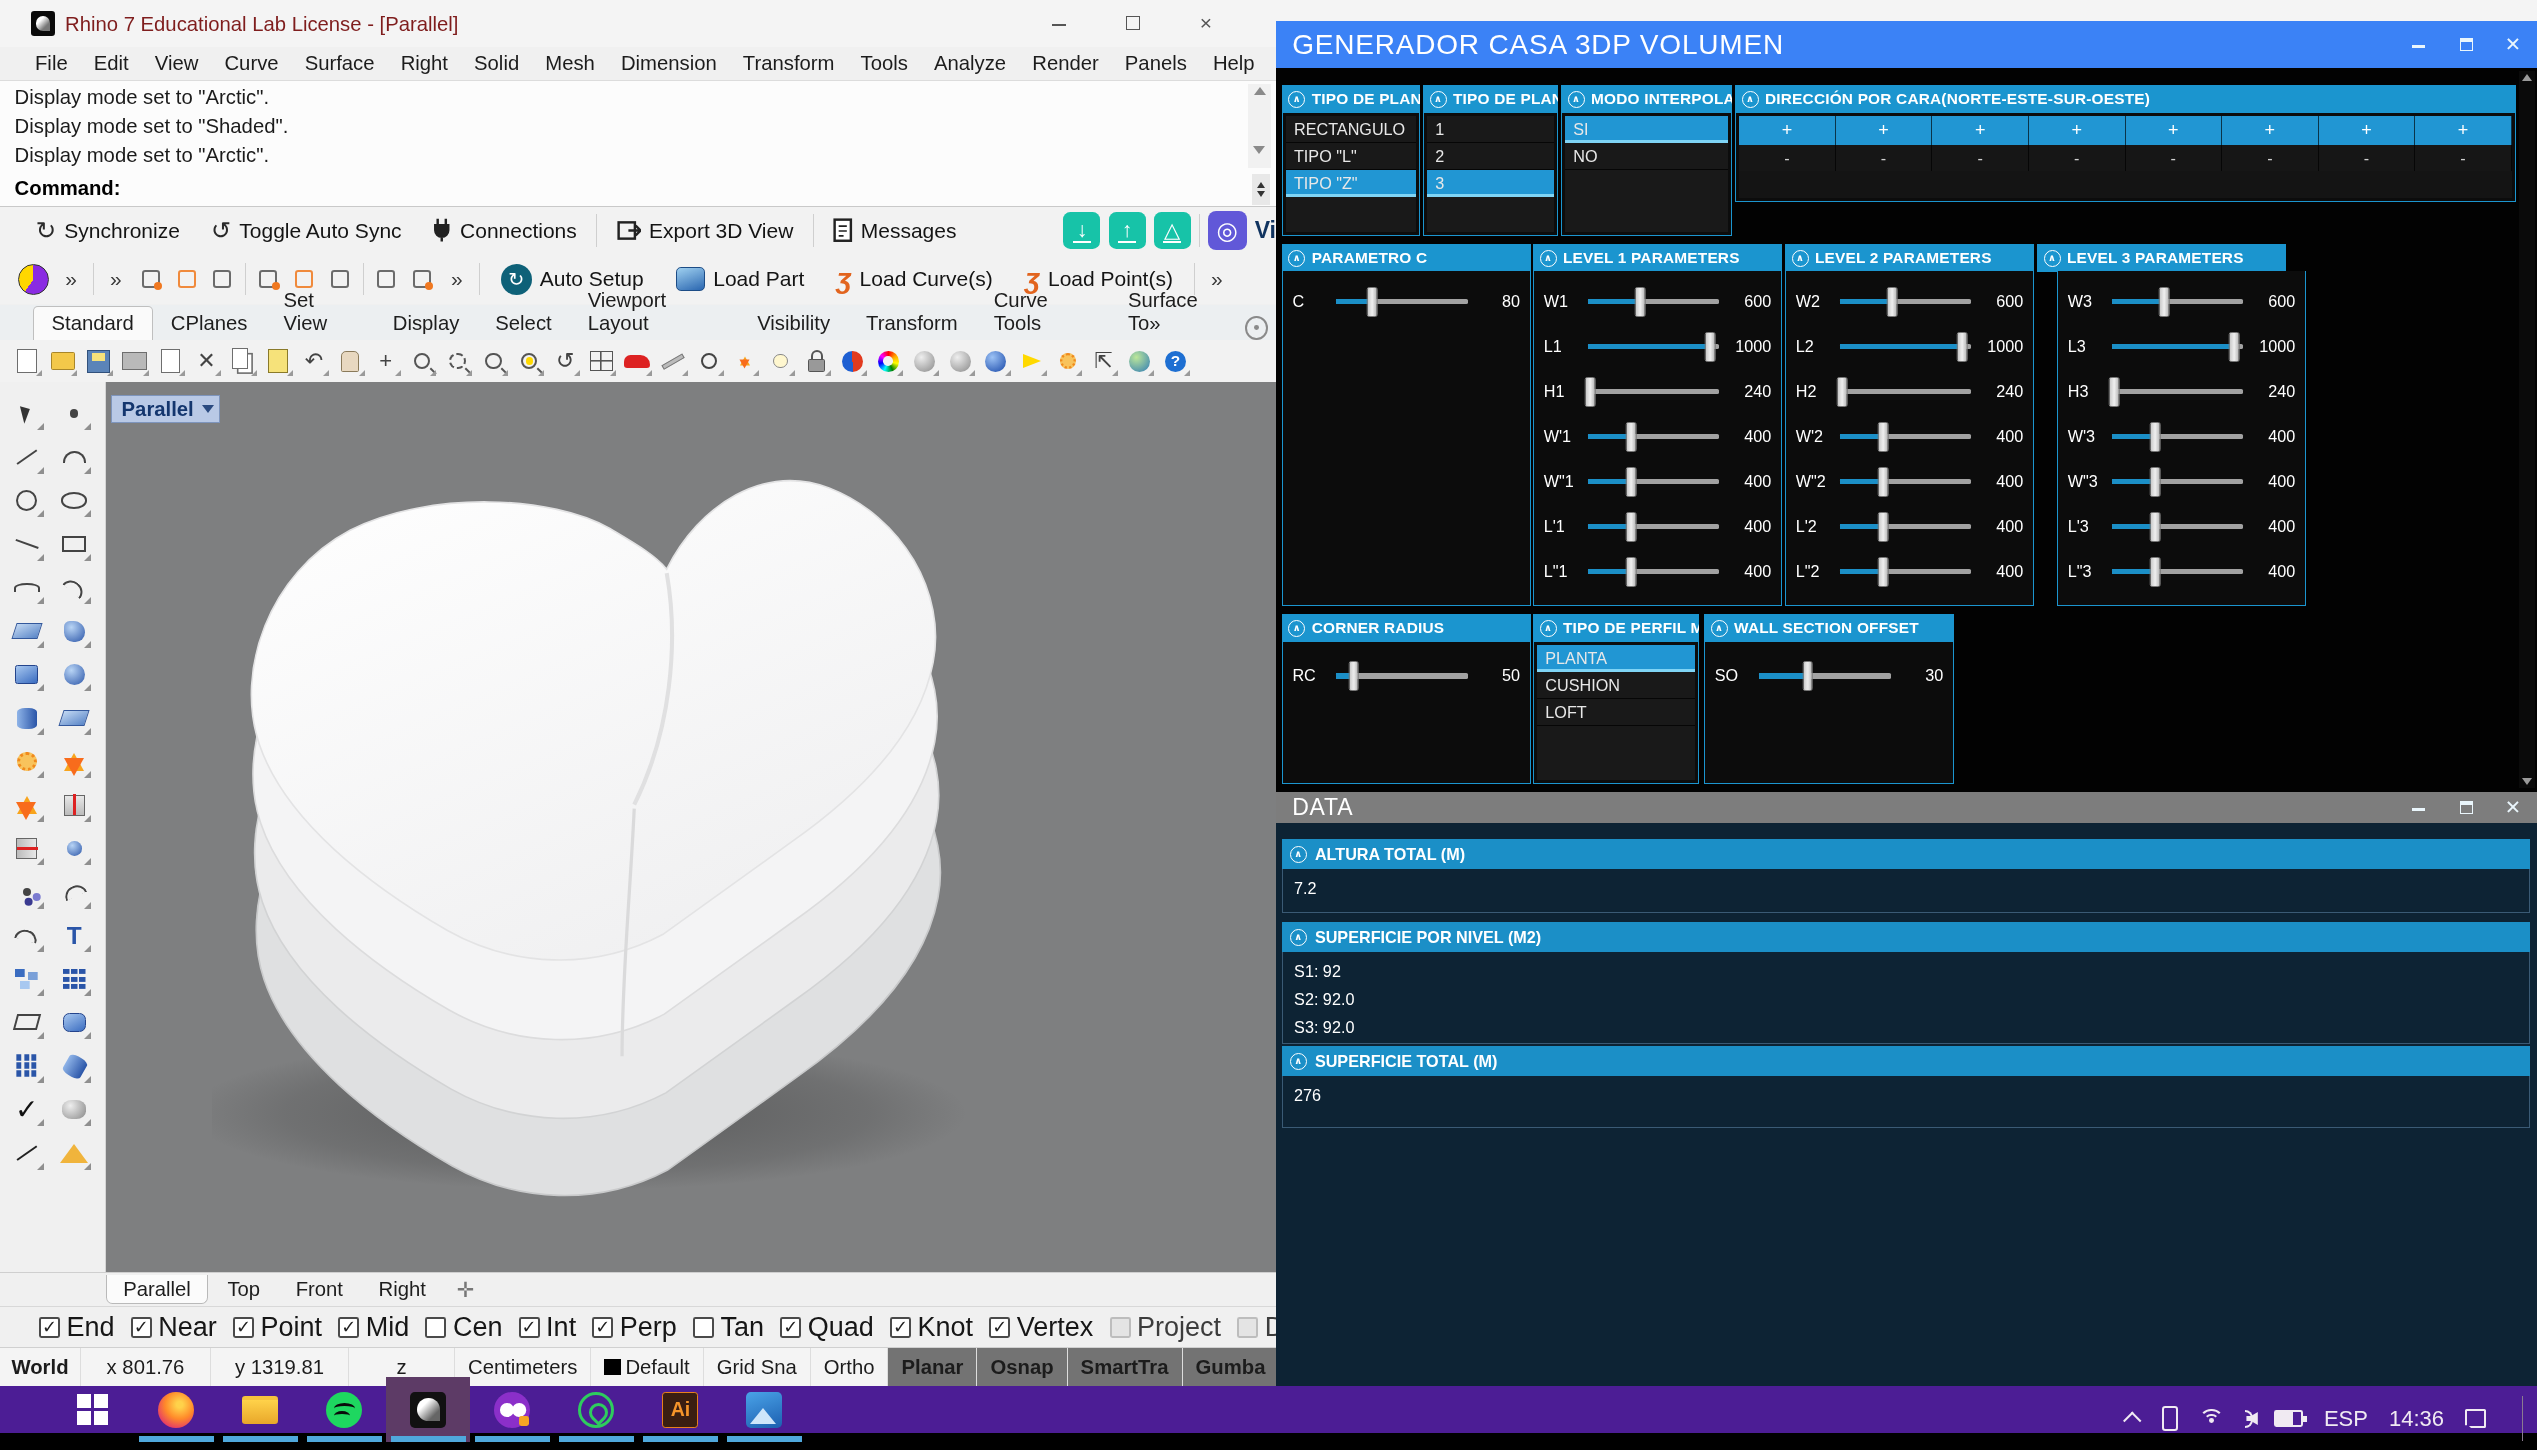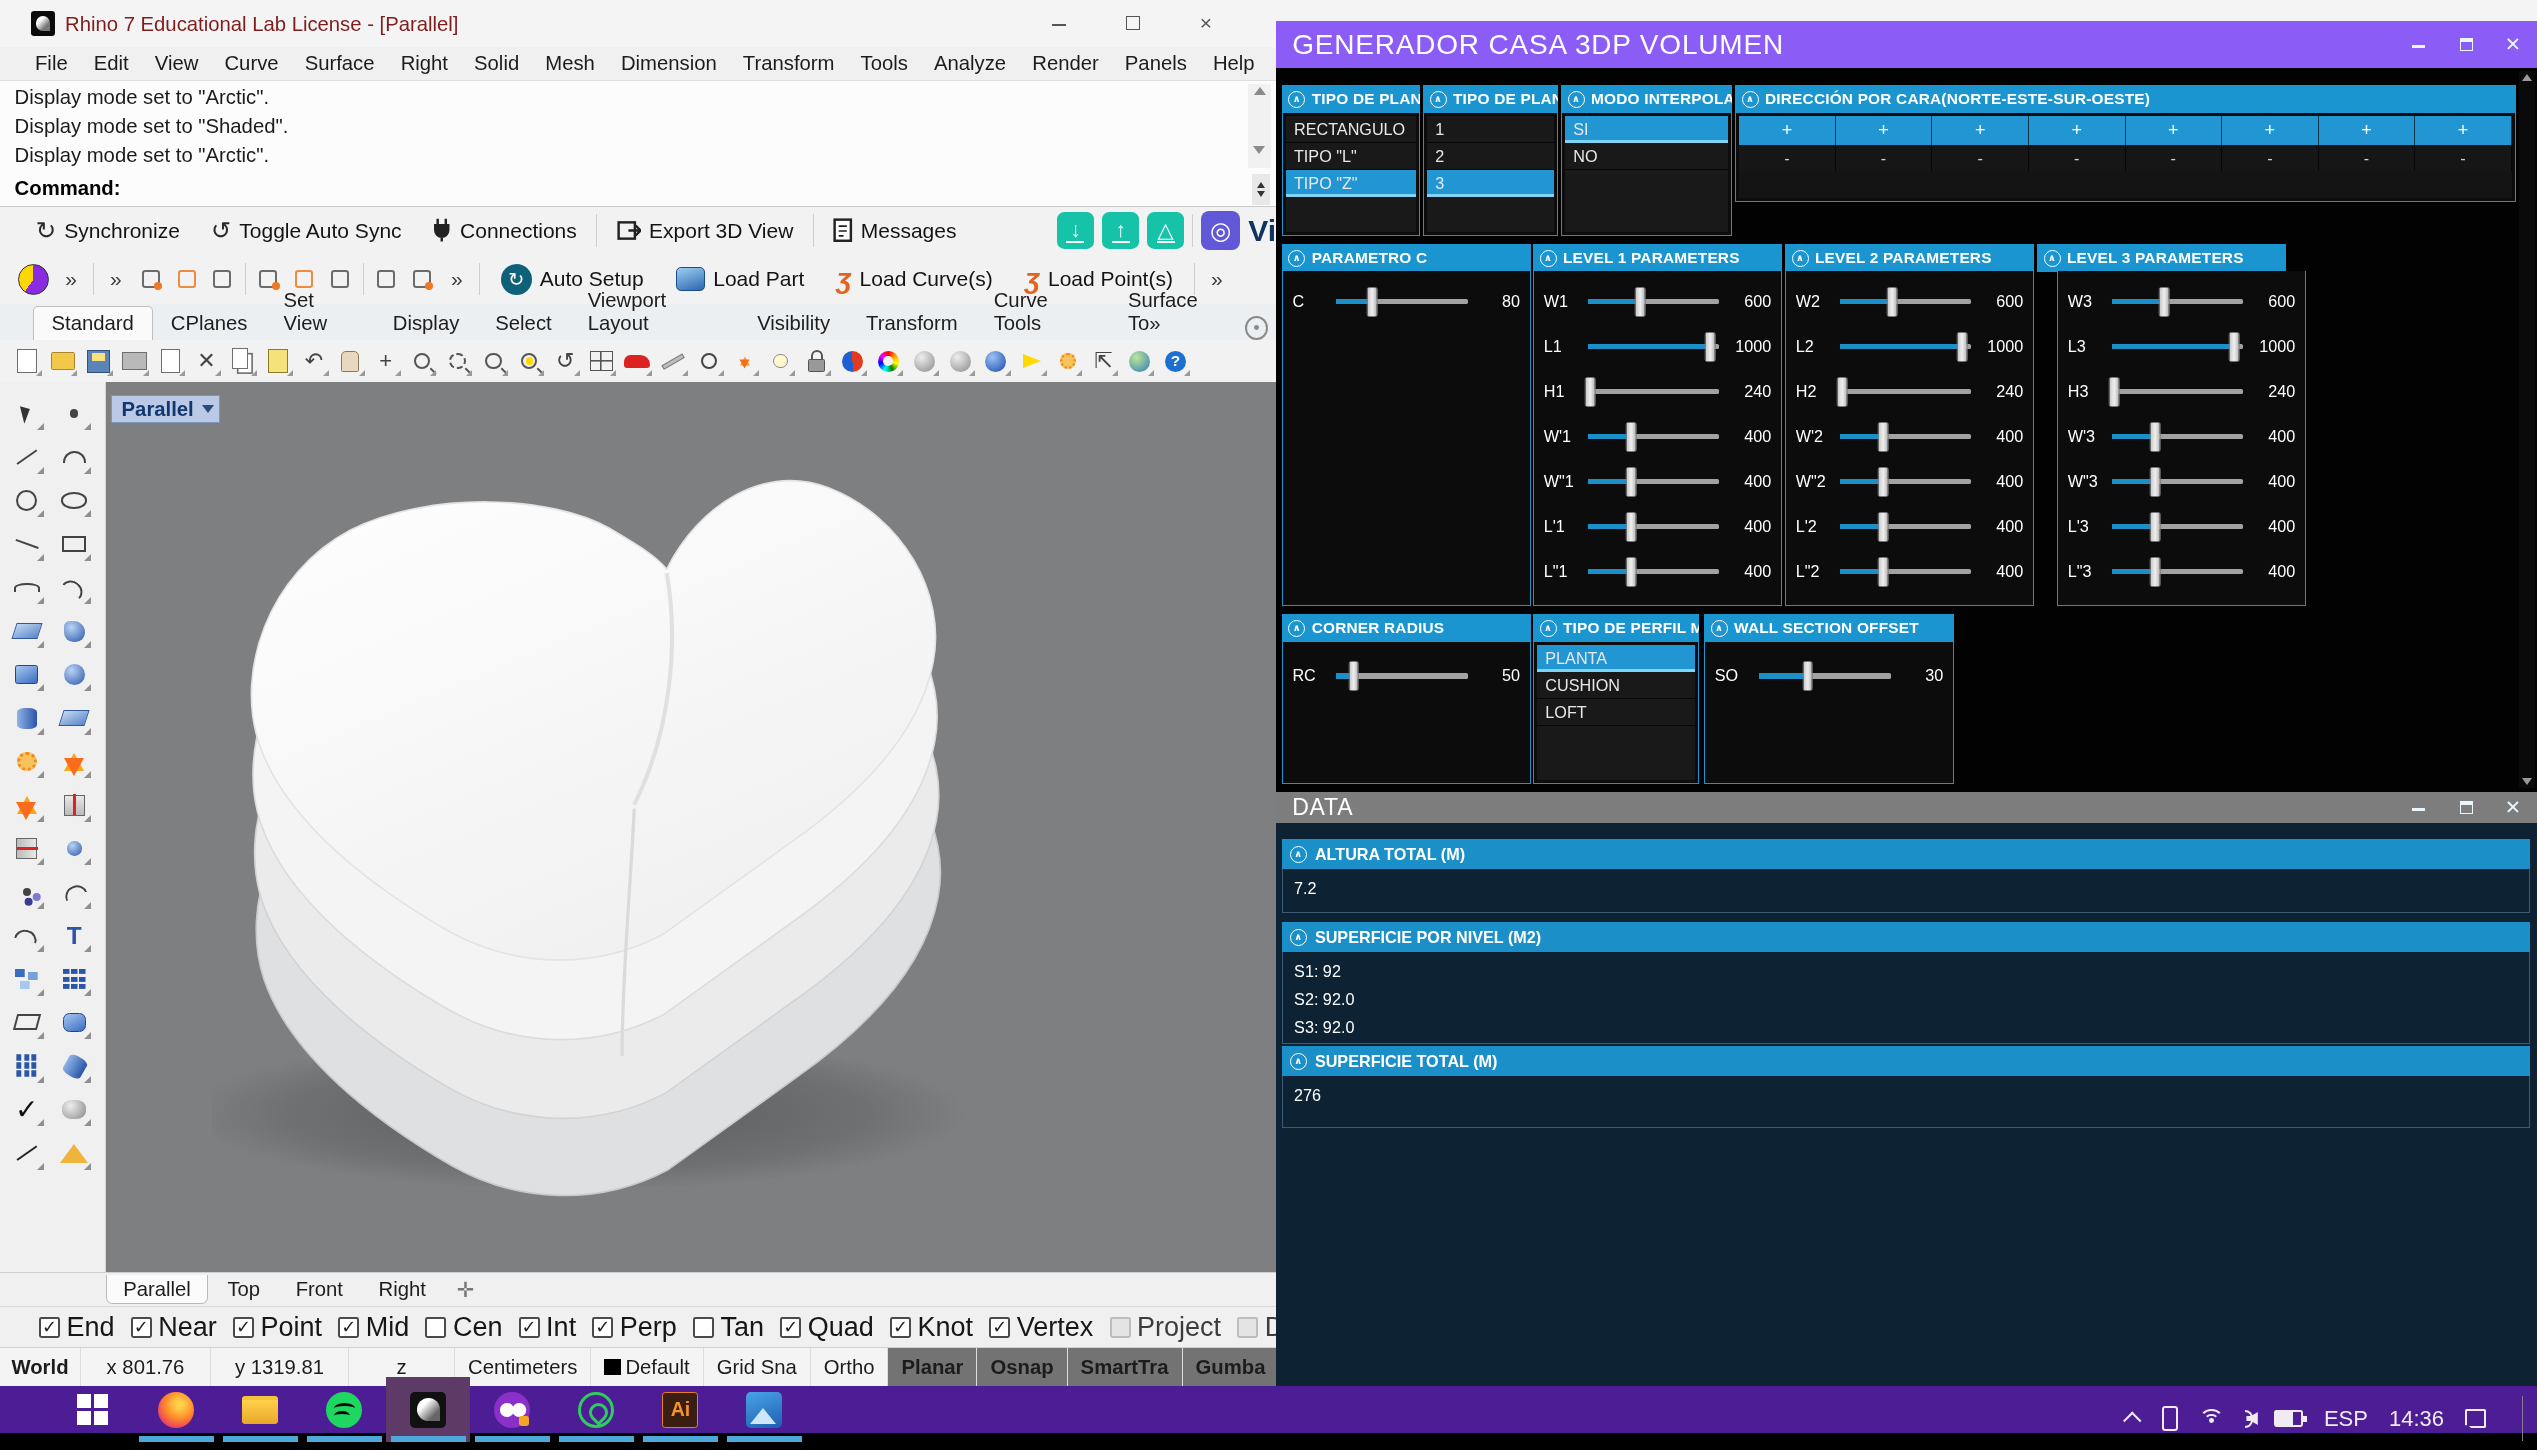--- a/index.html
+++ b/index.html
@@ -30,21 +30,21 @@
   .spin-d{width:0;height:0;border-left:4.9px solid transparent;border-right:4.9px solid transparent;border-top:6.5px solid #333;}
 
   
   #tb1 { left:0; top:207px; width:1276px; height:47px; background:#f2f2f2; display:flex; align-items:center; gap:8.1px; padding-left:24.4px; }
   .tbtn { display:flex; align-items:center; gap:8.1px; font-size:21px; color:#141414; padding:0 11.4px; height:37px; }
   .vdiv { width:0.8px; height:32.5px; background:#cfcfcf; }
   .syncglyph { font-size:24.4px; color:#2b2b2b; }
   .tealbtn { width:37px; height:37px; border-radius:7.3px; background:#17c3a8; color:#fff; display:flex; align-items:center; justify-content:center; flex-direction:column; font-size:21px; font-weight:bold; }
   .tealbar { width:18px; height:2.4px; background:#fff; margin-top:-1.6px; }
   #vibtn { width:39px; height:39px; border-radius:8.1px; background:#6158d8; color:#fff; display:flex; align-items:center; justify-content:center; font-size:24.4px; }
-  #vilabel { font-size:30px; color:#10335f; font-weight:bold;text-align:center; }
+  #vilabel { font-size:23px; color:#10335f; font-weight:bold;text-align:center; }
   #tb2 { left:0; top:254px; width:1276px; height:50px; background:#f2f2f2; display:flex; align-items:center; gap:9.7px; padding-left:18px; }
   .chev { font-size:21px; color:#3a3a3a; padding:0 6.5px; }
   #gh-p { width:31px; height:31px; border-radius:50%; background:conic-gradient(#8a2be2 0 60%, #ffd700 60% 100%); border:1.6px solid #333; }
   .mini { width:26px; height:26px; display:flex; align-items:center; justify-content:center; font-size:19.5px; color:#555; }
   .mini .od { width:8.1px; height:8.1px; border-radius:50%; background:#f07820; position:absolute; margin-left:14.6px; margin-top:14.6px; }
   .mbox { width:18px; height:18px; border:2.4px solid #6b6b6b; border-radius:3.2px; }
   .mbox.or { border-color:#f08a3c; }
   .as-ic { width:31px; height:31px; border-radius:50%; background:#0e6178; color:#fff; display:flex; align-items:center; justify-content:center; font-size:19.5px; }
   .lp-ic { width:29px; height:24.4px; border-radius:4.9px; background:linear-gradient(160deg,#9fd0f0,#2a66b0); border:0.8px solid #1c4c86; }
   .zz { font-size:28px; color:#e2641e; font-weight:bold; font-style:italic; }
@@ -130,21 +130,21 @@
   .osn span.lbl { font-size:27px; color:#161616; }
   .osn.dis span.lbl { color:#3c3c3c; }
   #statusbar { left:0; top:1347px; width:1276px; height:39px; background:#f4f4f4; border-top:0.8px solid #d0d0d0; display:flex; align-items:stretch; font-size:20.3px; color:#1c1c1c; }
   .seg { display:flex; align-items:center; justify-content:center; padding:0 13px; border-right:0.8px solid #ddd; white-space:nowrap; }
   .seg.bold { font-weight:bold; }
   .seg.on { font-weight:bold; background:#737373; }
   .swatch { display:inline-block; width:16.2px; height:16.2px; background:#000; margin-right:4.9px; }
 
   
   #gen { left:1276px; top:21px; width:1261px; height:771px; background:#020202; z-index:3; }
-  #gen-title { left:0; top:0; width:100%; height:47px; background:#8b5cf6; color:#fff; display:flex; align-items:center; padding-left:16.2px; font-size:28px; font-weight:300; letter-spacing:0.8px; }
+  #gen-title { left:0; top:0; width:100%; height:47px; background:#3b82f6; color:#fff; display:flex; align-items:center; padding-left:16.2px; font-size:28px; font-weight:300; letter-spacing:0.8px; }
   .pwinbtns { position:absolute; right:11.4px; top:0; height:47px; display:flex; align-items:center; gap:23px; }
   .pwb { color:#eaf6fc; font-size:19.5px; width:24.4px; text-align:center; }
   .pwb .bar { display:inline-block; width:13px; height:2.4px; background:#eaf6fc; margin-bottom:3.2px; }
   .pwb .box { display:inline-block; width:13px; height:13px; border:1.6px solid #eaf6fc; border-top-width:4.1px; }
   .sect-h { position:absolute; height:28px; background:#1b95cf; color:#fff; display:flex; align-items:center; gap:6.5px; padding-left:6.5px; font-size:15.4px; font-weight:bold; letter-spacing:0.2px; white-space:nowrap; overflow:hidden; }
   .cir { min-width:17px; width:17px; height:17px; border:1.6px solid #fff; border-radius:50%; font-size:9.7px; line-height:14.6px; text-align:center; color:#fff; font-weight:bold; }
   .sect-b { position:absolute; background:#0c0c0c; border:0.8px solid #1b95cf; border-top:none; }
   .lbox { position:absolute; inset:3.2px; background:#191919; }
   .litem { height:27px; line-height:27px; padding-left:8.1px; font-size:16.2px; color:#e8e8e8; border-bottom:1.6px solid #060606; }
   .litem.sel { background:#2196d3; border-bottom:3.2px solid #7fd4f5; }

